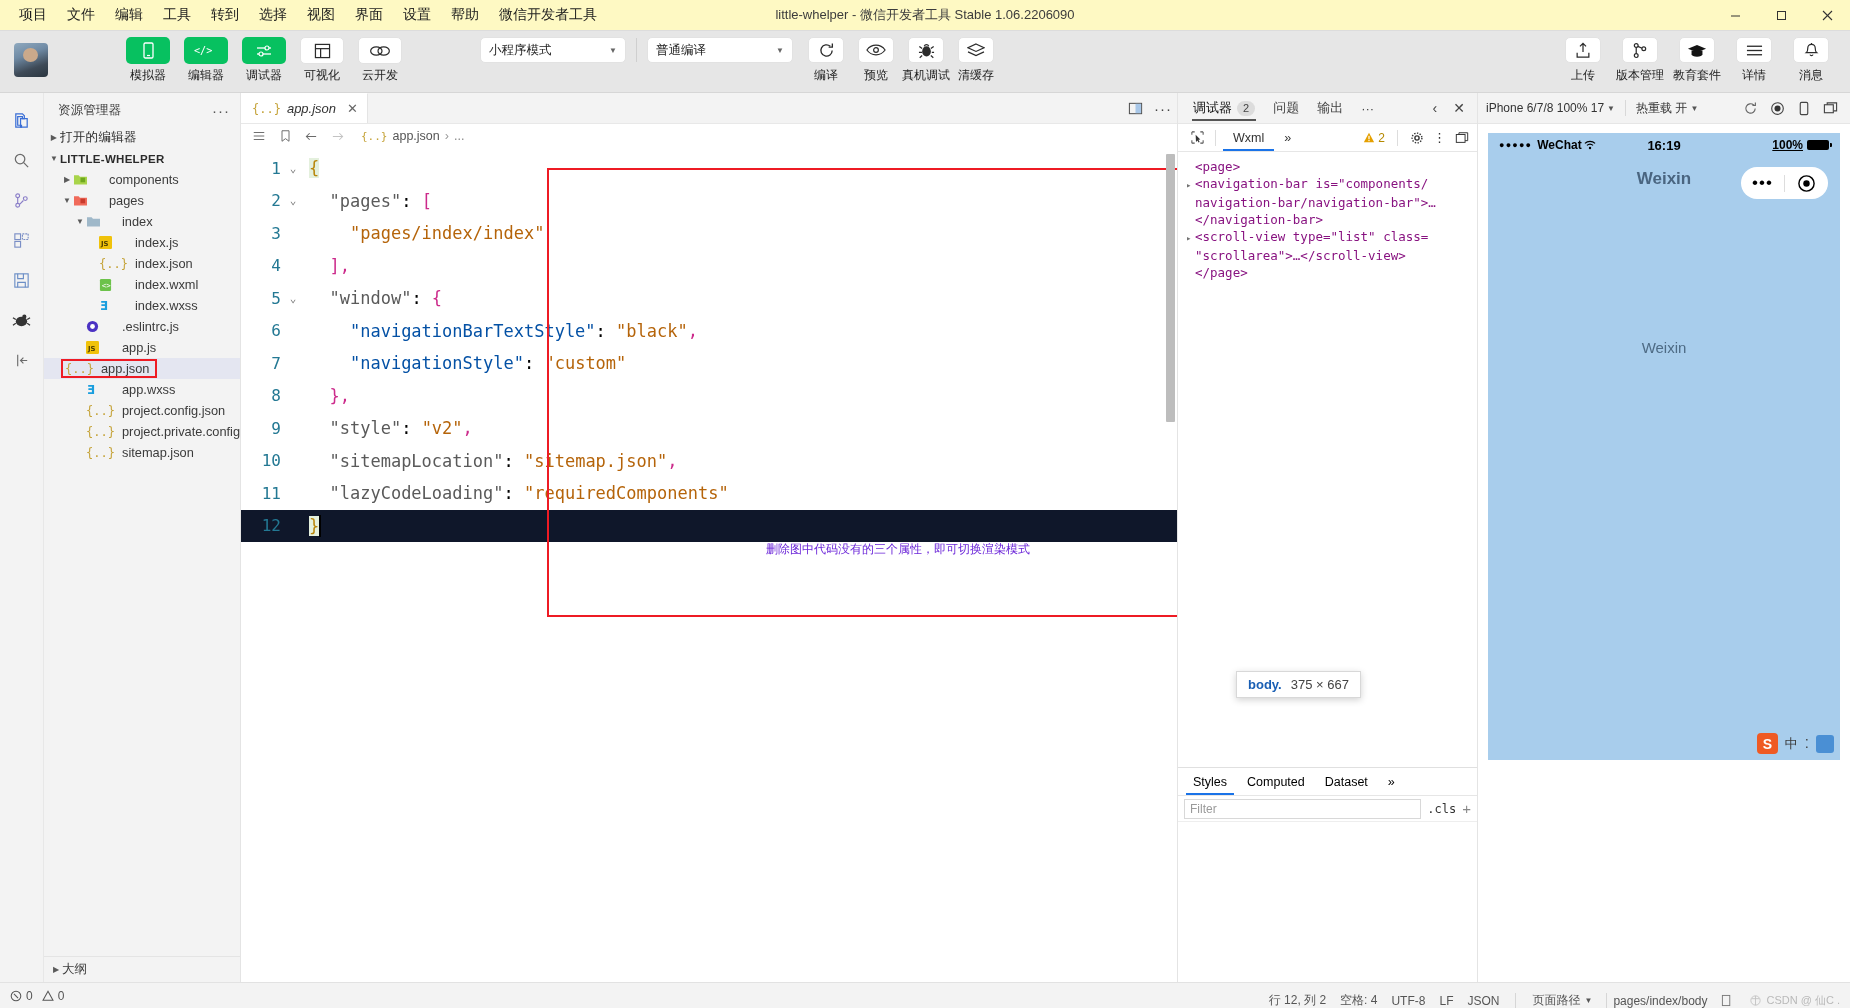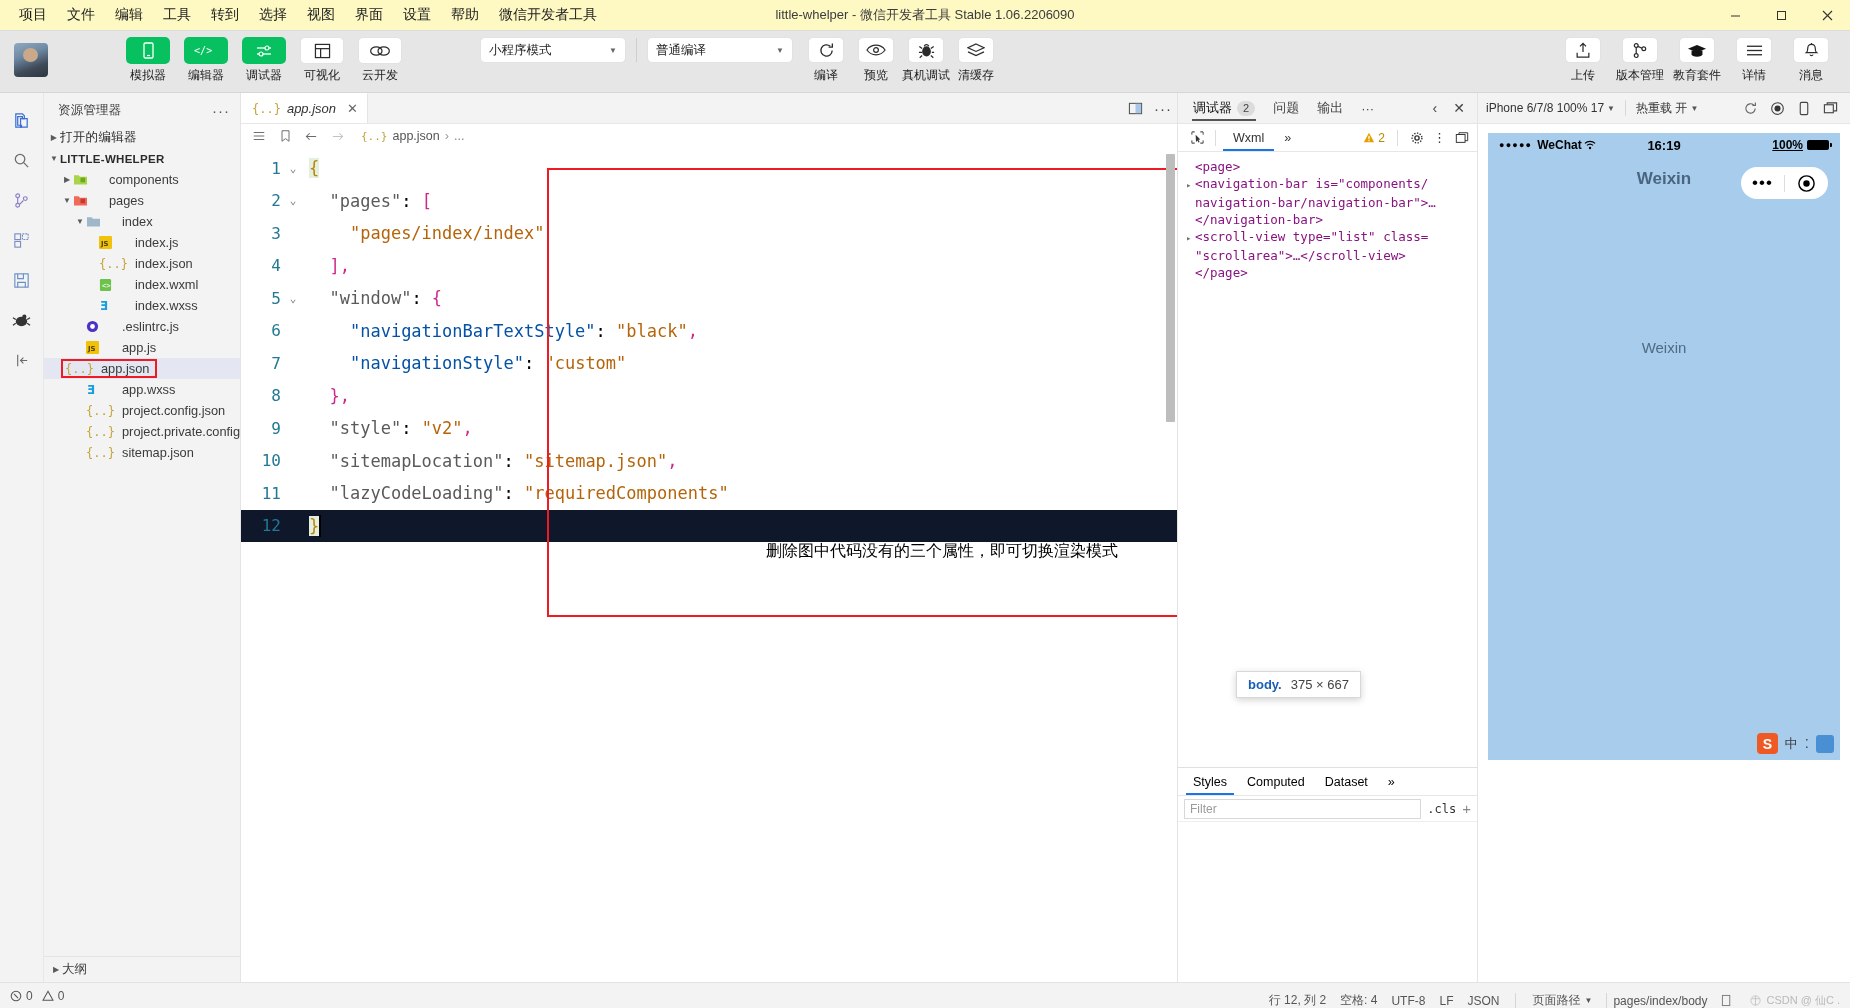--- a/index.html
+++ b/index.html
@@ -126,21 +126,21 @@
   .k { color:#0451a5; }        
   .k2 { color:#5a5a5a; }
   .str { color:#b5640a; }
   .punct { color:#cc2a8b; }
   .brace { color:#b8860b; }
   .cur { display:inline-block; width:1.5px; height:22px; background:#000;
          vertical-align:-5px; }
   .hl-brace { background:#e4f0dd; }
 
   .redbox { position:absolute; border:2px solid #ee1b24; pointer-events:none; }
-  .annot { position:absolute; color:#000000; font-size:16px;
+  .annot { position:absolute; color:#6d28d9; font-size:12px;
            font-family:"Liberation Sans",sans-serif; white-space:nowrap; }
 
   .vscroll { position:absolute; right:0; top:0; width:14px; bottom:0; }
   .vthumb { position:absolute; right:2px; width:9px; background:#bdbdbd; border-radius:1px; }
 
   
   .debugger { width:300px; background:#fff; display:flex; flex-direction:column;
               border-right:1px solid #e4e4e4; font-size:12.5px; }
   .dbg-tabs { height:31px; display:flex; align-items:center; gap:0; padding:0 6px;
               background:#f3f3f3; border-bottom:1px solid #e6e6e6; }

